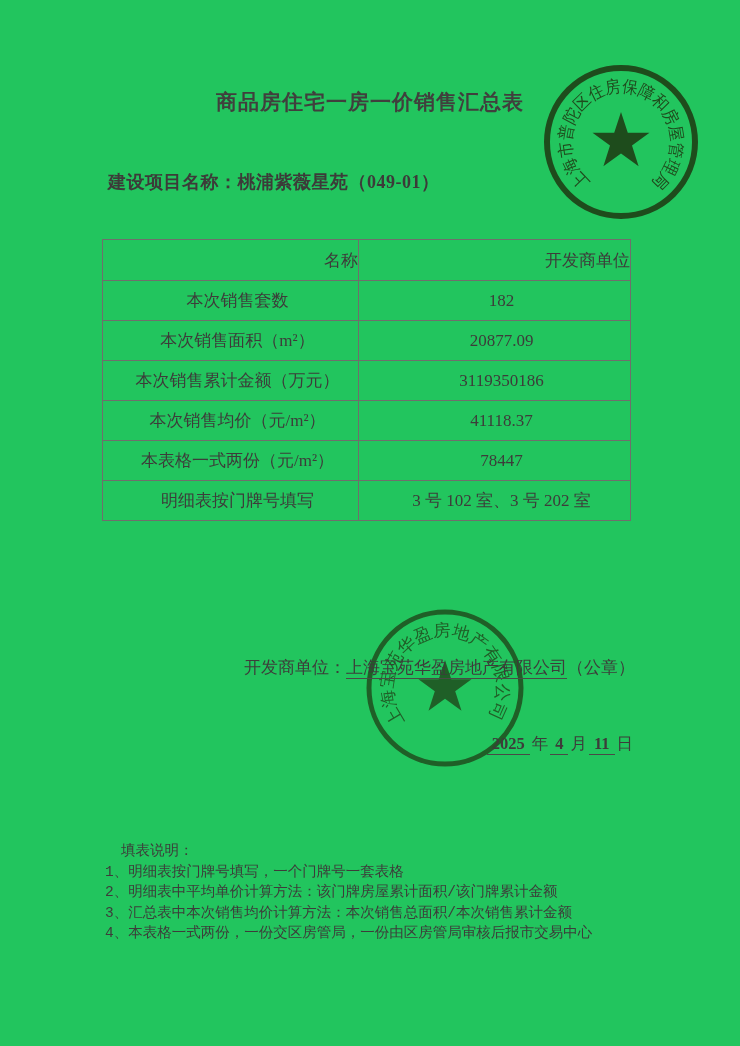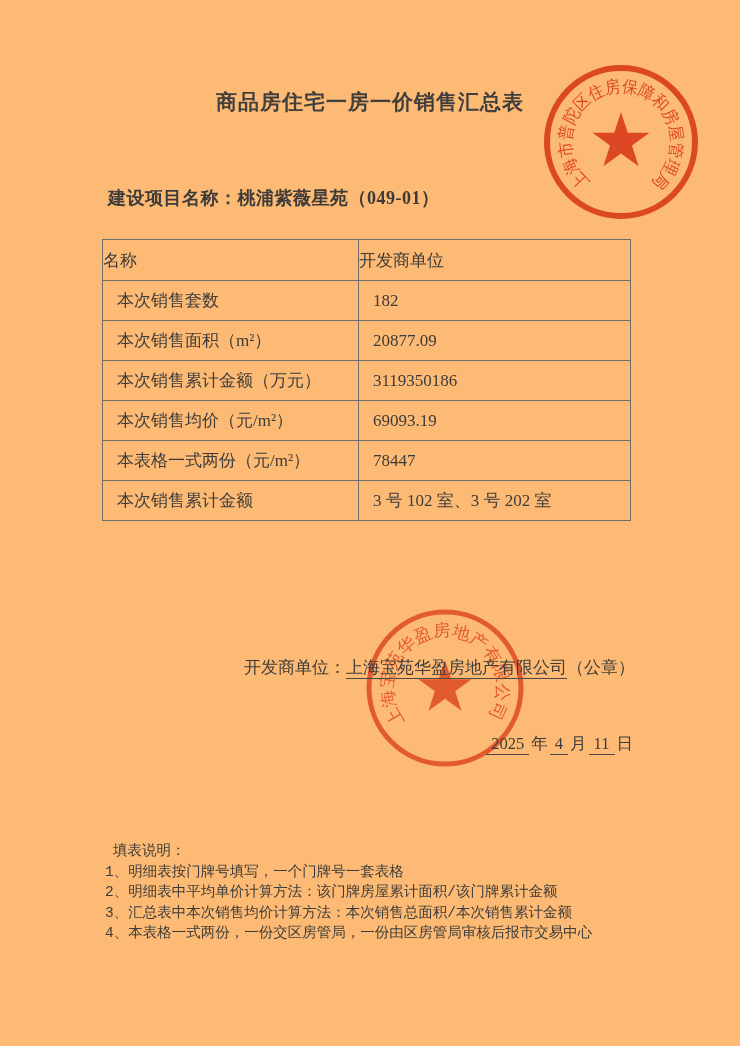--- a/index.html
+++ b/index.html
@@ -1,62 +1,62 @@
 <!DOCTYPE html>
 <html><head>
 <meta charset="utf-8">
 <style>
   html,body{margin:0;padding:0;background:#e8e8e8;}
   .page{
     position:relative;
     width:740px;height:1046px;
     margin:0 auto;
-    background:#fdba74;
+    background:#22c55e;
     font-family:"Liberation Serif","DejaVu Serif",serif;
     color:#3d3c3a;
     overflow:hidden;
   }
   .title{
     position:absolute;top:88px;left:0;width:740px;
     text-align:center;font-size:21px;font-weight:600;
     letter-spacing:1px;color:#403f3d;margin:0;
   }
   .project-line{
-    position:absolute;top:186px;left:108px;
+    position:absolute;top:170px;left:108px;
     font-size:18px;font-weight:600;letter-spacing:.5px;color:#3c3b39;
   }
   table.summary{
     position:absolute;top:239px;left:102px;
     width:528px;border-collapse:collapse;table-layout:fixed;
     font-size:17px;color:#3d3c3a;
   }
   table.summary td,table.summary th{
     border:1px solid #6f6e6c;height:39px;
-    font-weight:normal;padding:0 0 0 14px;text-align:left;
+    font-weight:normal;padding:0 0 0 14px;text-align:center;
     overflow:hidden;white-space:nowrap;
   }
-  table.summary th{text-align:left;padding:0;height:40px;}
+  table.summary th{text-align:right;padding:0;height:40px;}
   col.c1{width:256px;} col.c2{width:272px;}
   .stamp{position:absolute;mix-blend-mode:multiply;pointer-events:none;}
   .stamp-top{left:541px;top:62px;opacity:.88;}
   .stamp-mid{left:363px;top:606px;opacity:.8;}
   .footer-line{
     position:absolute;right:105px;text-align:right;
     font-size:17px;color:#3d3c3a;white-space:nowrap;
   }
   .dev-line{top:656px;}
   .date-line{top:733px;font-size:16.5px;}
-  .u{border-bottom:1px solid #4a4946;padding:0 5px 1px 5px;}
+  .u{border-bottom:1px solid #4a4946;padding:0 5px 1px 5px;font-weight:bold;}
   .dev-name{border-bottom:1px solid #4a4946;padding-bottom:1px;}
   .date-sep{margin:0 2px;}
   .notes{
     position:absolute;left:105px;top:840px;width:560px;
     font-size:14.5px;line-height:20.5px;color:#3d3c3a;
   }
-  .notes .note-heading{margin:0 0 1px 8px;}
+  .notes .note-heading{margin:0 0 1px 16px;}
   .notes .note-item{margin:0;font-family:Liberation Mono, monospace;}
 </style>
 </head>
 <body>
 
 <div class="page">
 
   <h1 class="title">商品房住宅一房一价销售汇总表</h1>
 
   <div class="project-line">建设项目名称：桃浦紫薇星苑（049-01）</div>
@@ -89,28 +89,28 @@
     <tr>
       <td>本次销售面积（m²）</td>
       <td>20877.09</td>
     </tr>
     <tr>
       <td>本次销售累计金额（万元）</td>
       <td>3119350186</td>
     </tr>
     <tr>
       <td>本次销售均价（元/m²）</td>
-      <td>69093.19</td>
+      <td>41118.37</td>
     </tr>
     <tr>
       <td>本表格一式两份（元/m²）</td>
       <td>78447</td>
     </tr>
     <tr>
-      <td>本次销售累计金额</td>
+      <td>明细表按门牌号填写</td>
       <td>3 号 102 室、3 号 202 室</td>
     </tr>
   </tbody>
     </table>
 
   <svg class="stamp stamp-mid" width="164" height="164" viewBox="-82 -82 164 164">
     <circle cx="0" cy="0" r="76" fill="none" stroke="#dd5a42" stroke-width="5"></circle>
     <polygon fill="#dd5a42" points="0,-28 6.3,-8.7 26.6,-8.7 10.2,3.3 16.5,22.7 0,10.7 -16.5,22.7 -10.2,3.3 -26.6,-8.7 -6.3,-8.7"></polygon>
     <defs>
       <path id="arcDeveloper" d="M -39.8 33.4 A 52 52 0 1 1 39.8 33.4" fill="none"></path>

